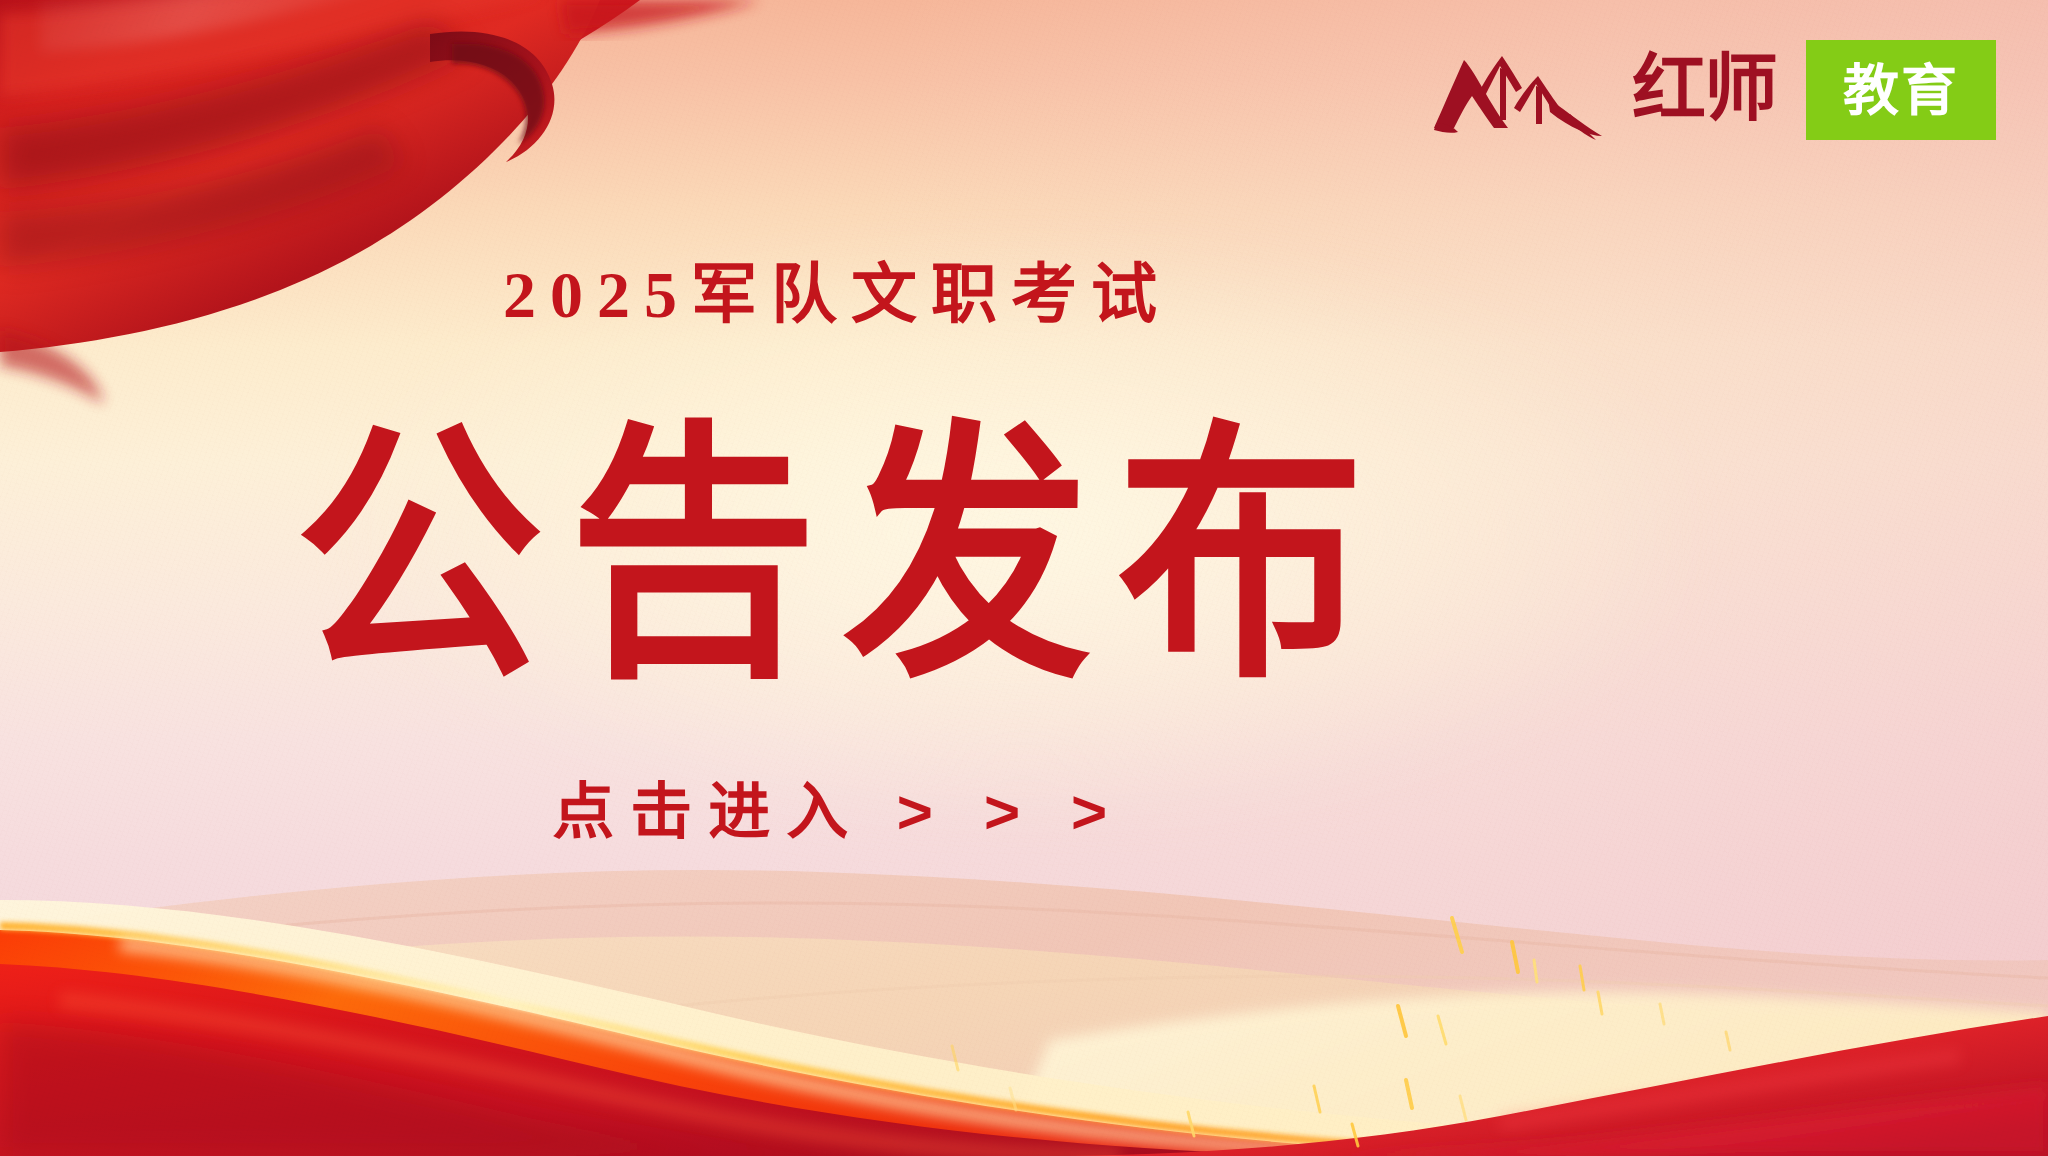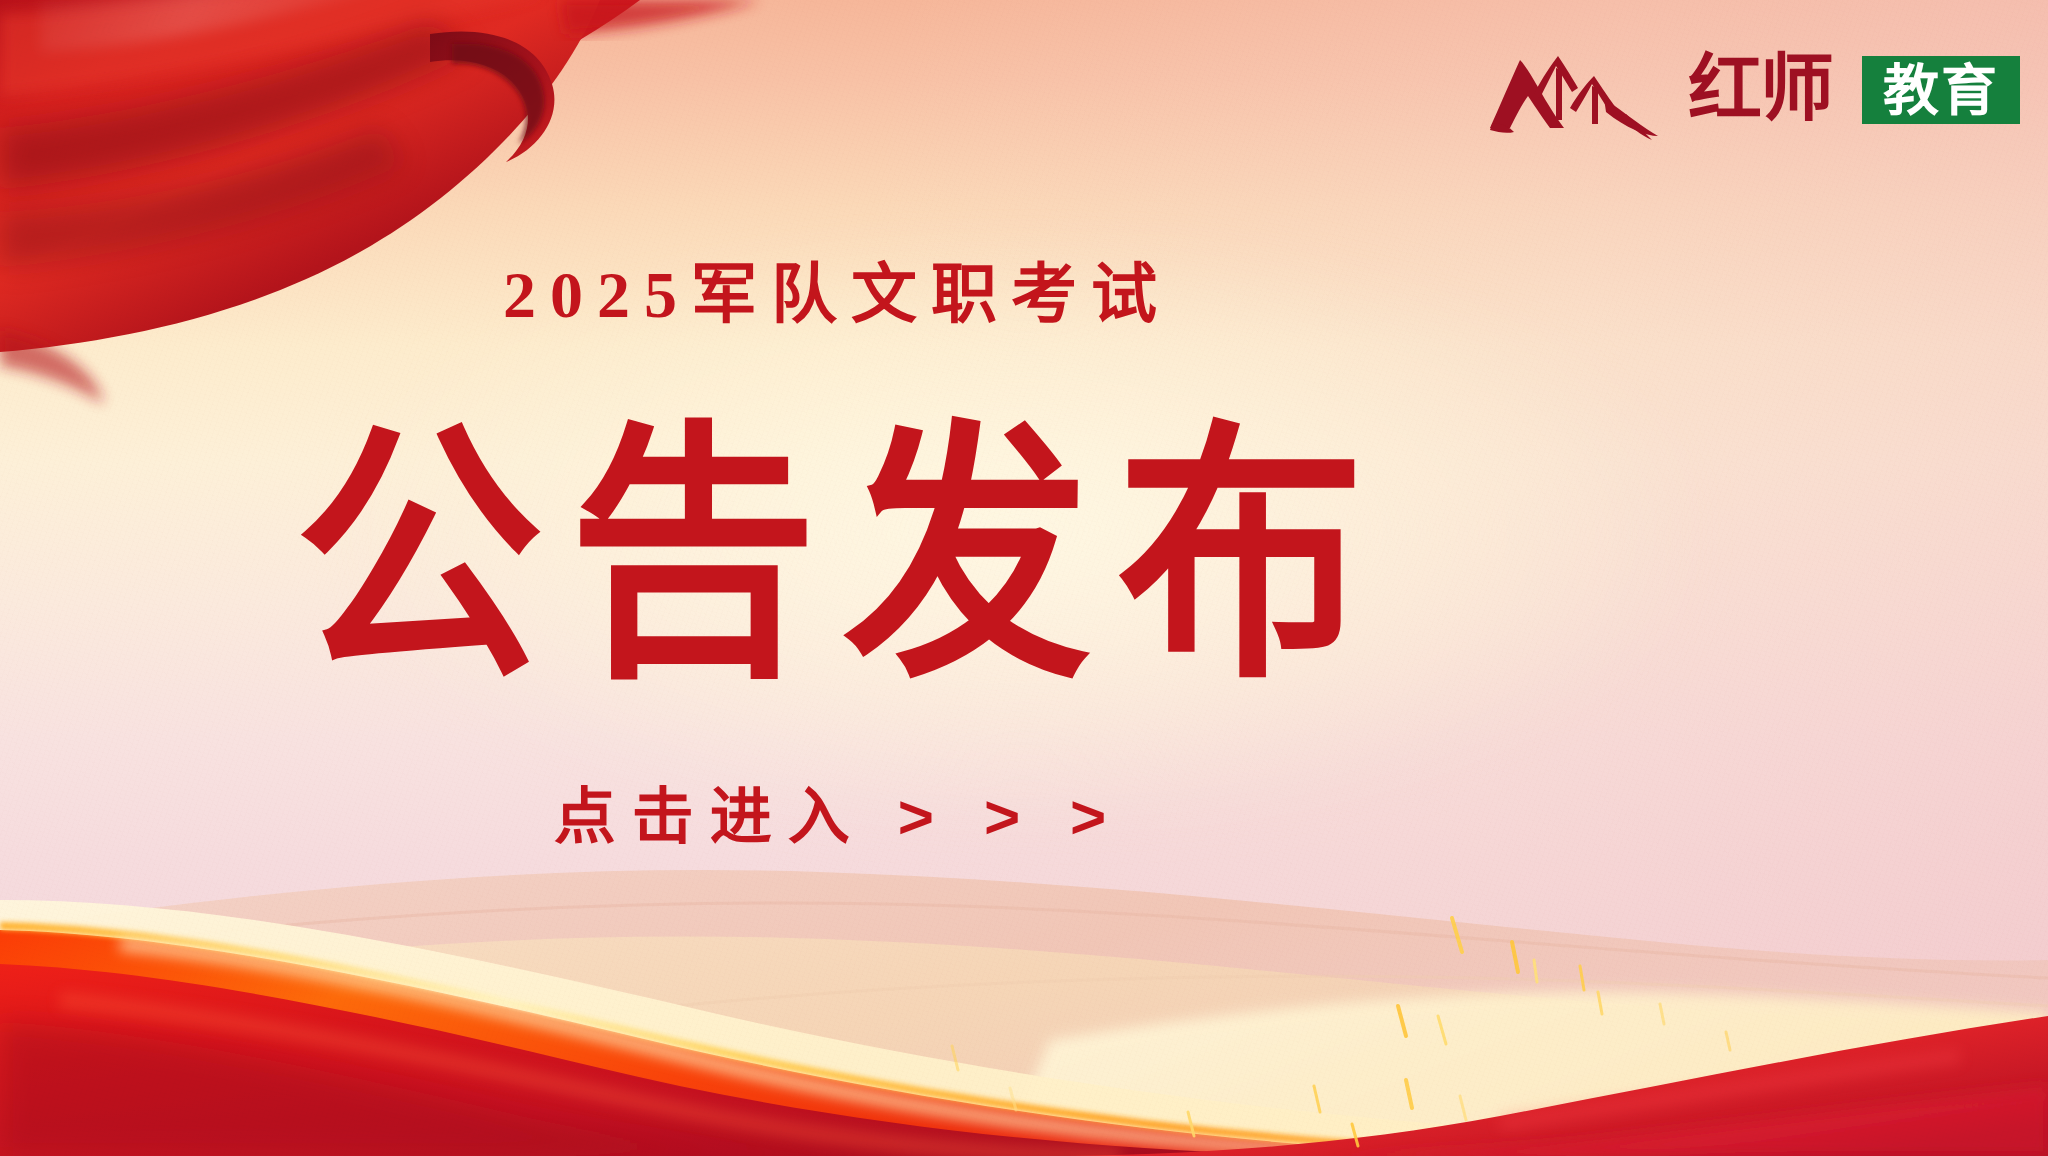--- a/index.html
+++ b/index.html
@@ -77,34 +77,34 @@
     inset: 0;
     width: 2048px;
     height: 1156px;
     pointer-events: none;
   }
 
   
   .logo {
     position: absolute;
     top: 40px;
-    right: 28px;
+    right: 52px;
     display: flex;
     align-items: center;
     gap: 6px;
     height: 100px;
   }
   .logo-mark { display: block; }
   .logo-word { display: block; }
   .logo-badge {
-    background: #15803d;
+    background: #84cc16;
     display: flex;
     align-items: center;
     justify-content: center;
-    padding: 0;
+    padding: 16px;
     height: 68px;
   }
 
   
   .content {
     position: absolute;
     left: 0;
     top: 0;
     width: 1660px;
     height: 1060px;
@@ -139,21 +139,21 @@
     white-space: nowrap;
     transform: scaleY(1.1);
     transform-origin: center top;
   }
 
   .cta {
     margin-top: 118px;
     display: flex;
     align-items: center;
     white-space: nowrap;
-    font-family: Liberation Sans, sans-serif;
+    font-family: Liberation Mono, monospace;
     font-size: 62px;
     font-weight: 700;
     color: #c3151c;
     letter-spacing: 16px;
     text-indent: 16px;
     line-height: 1;
   }
   .cta-arrows {
     display: inline-flex;
     align-items: center;

